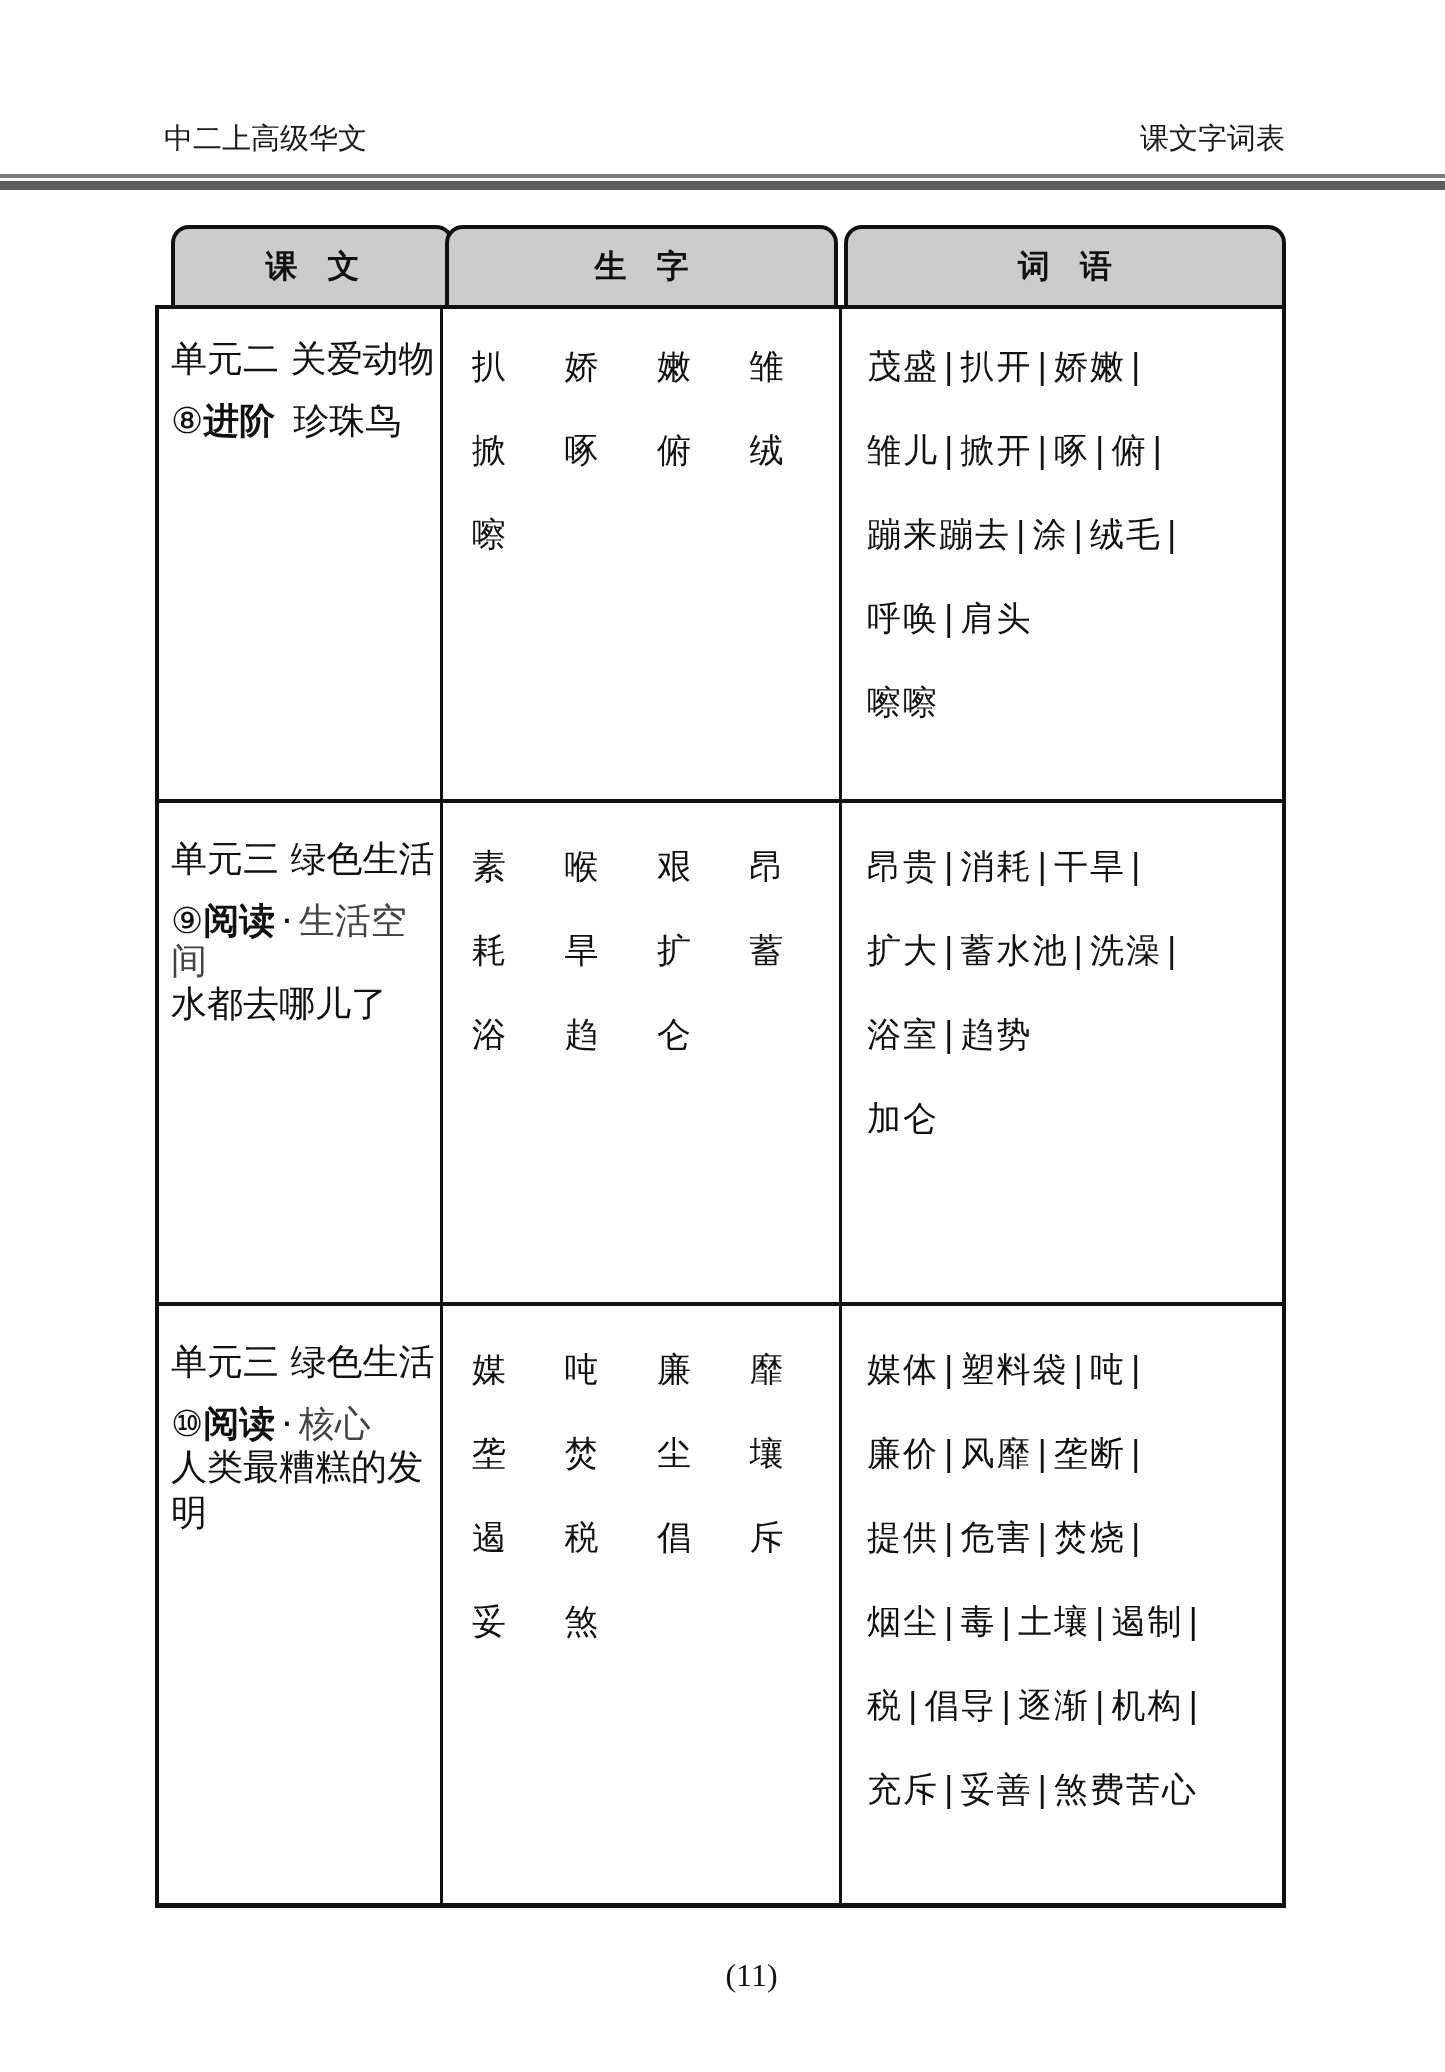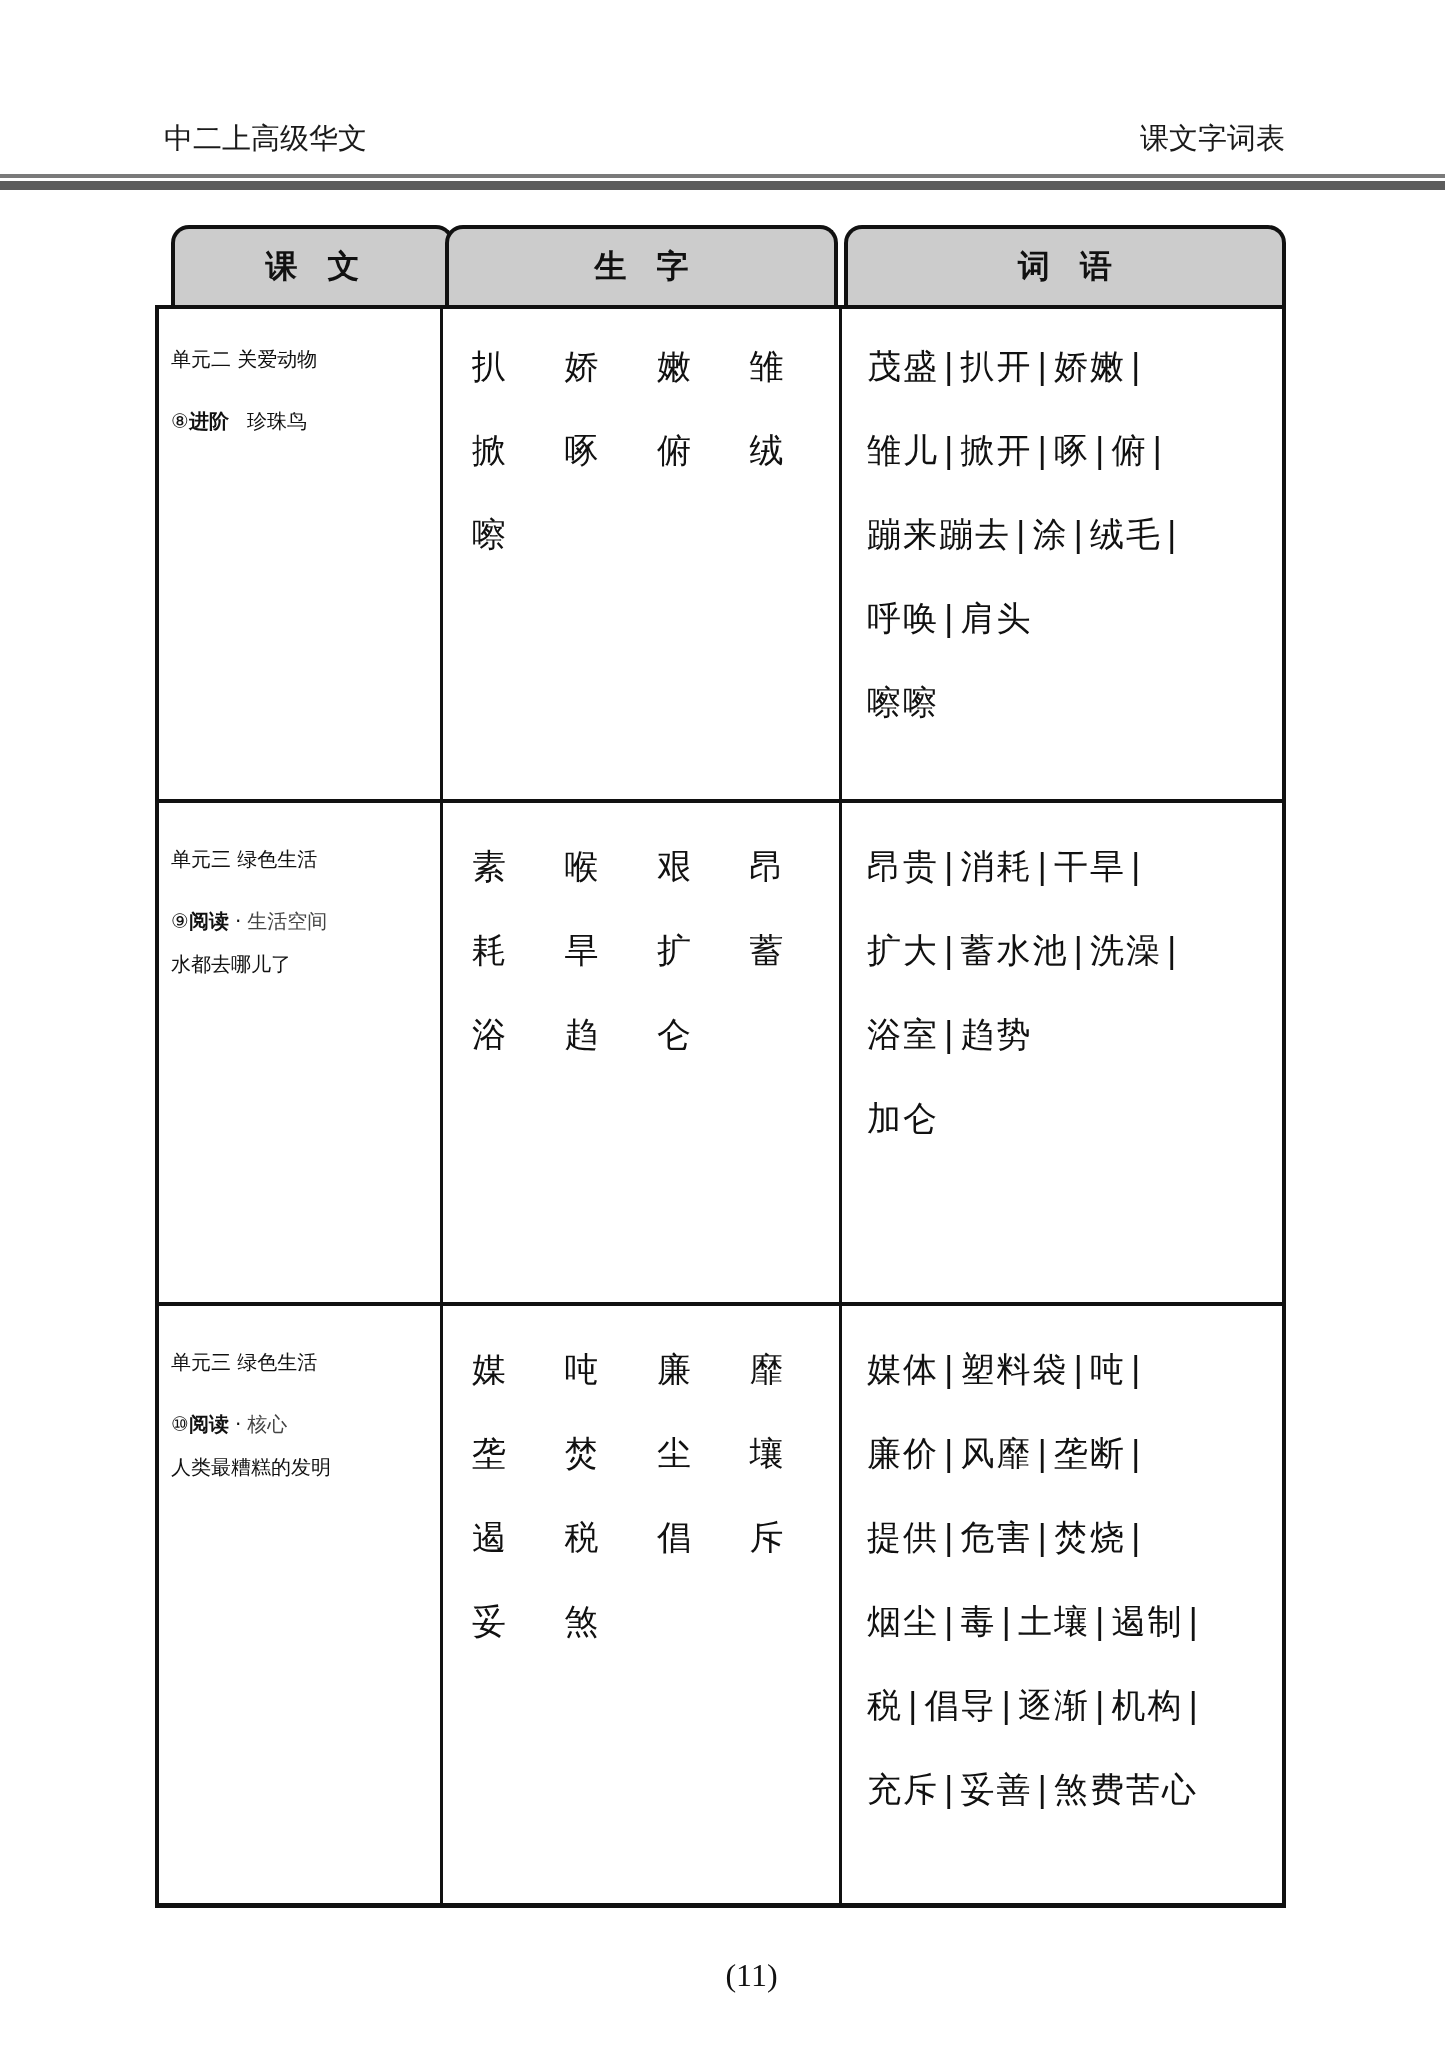--- a/index.html
+++ b/index.html
@@ -36,21 +36,21 @@
       box-sizing: border-box;
     }
     .vline { position: absolute; top: 82px; height: 1601px; width: 3px; background: #111; }
     .vline-1 { left: 285px; }
     .vline-2 { left: 684px; }
     .hline { position: absolute; left: 0; width: 1131px; height: 4px; background: #111; }
     .hline-1 { top: 574px; }
     .hline-2 { top: 1077px; }
 
     .cell { position: absolute; box-sizing: border-box; }
-    .lesson { left: 16px; width: 265px; font-size: 20px; line-height: 46px; }
+    .lesson { left: 16px; width: 265px; font-size: 36px; line-height: 46px; }
     .lesson .unit { display: block; margin-bottom: 22px; line-height: 40px; }
     .lesson .line2 { display: block; line-height: 40px; margin-top: 22px; }
     .lesson .num { font-family: "DejaVu Sans", sans-serif; }
     .lesson .kind { font-weight: bold; }
     .lesson .sep { margin: 0 6px; }
     .lesson .tail-sans { color: #444; }
     .lesson .title { font-family: "DejaVu Serif", serif; display: block; line-height: 46px; }
 
     .chars {
       left: 305px; width: 370px;

